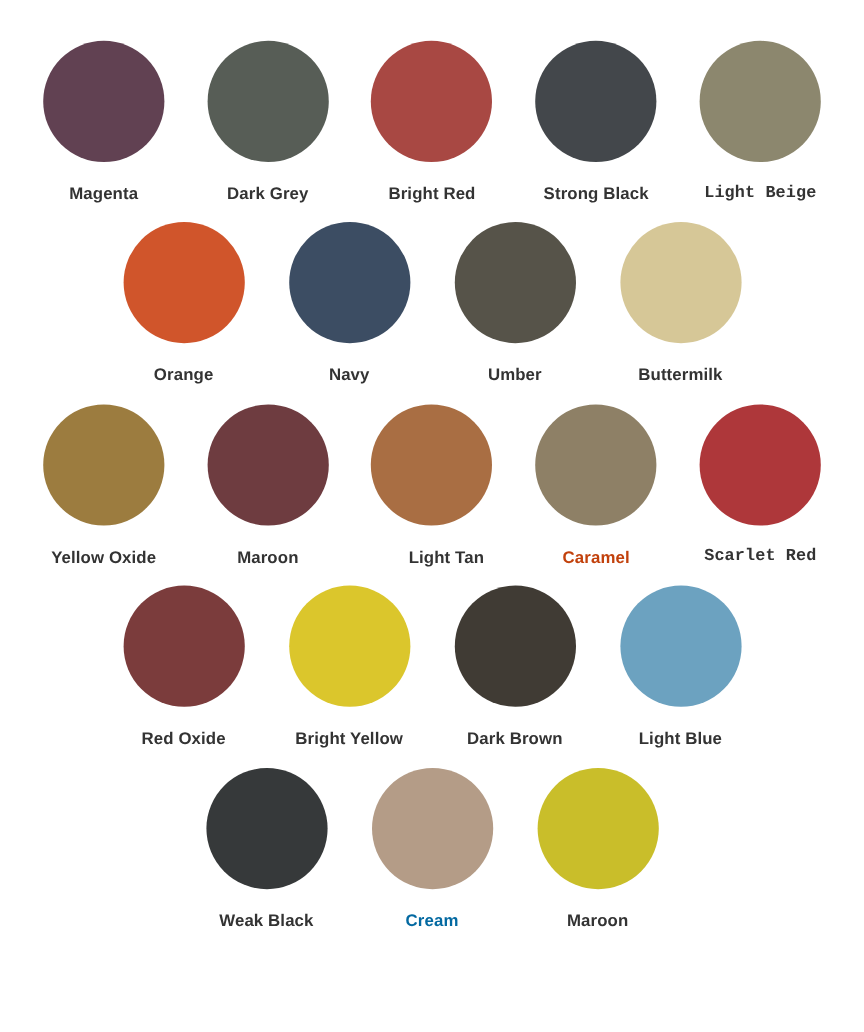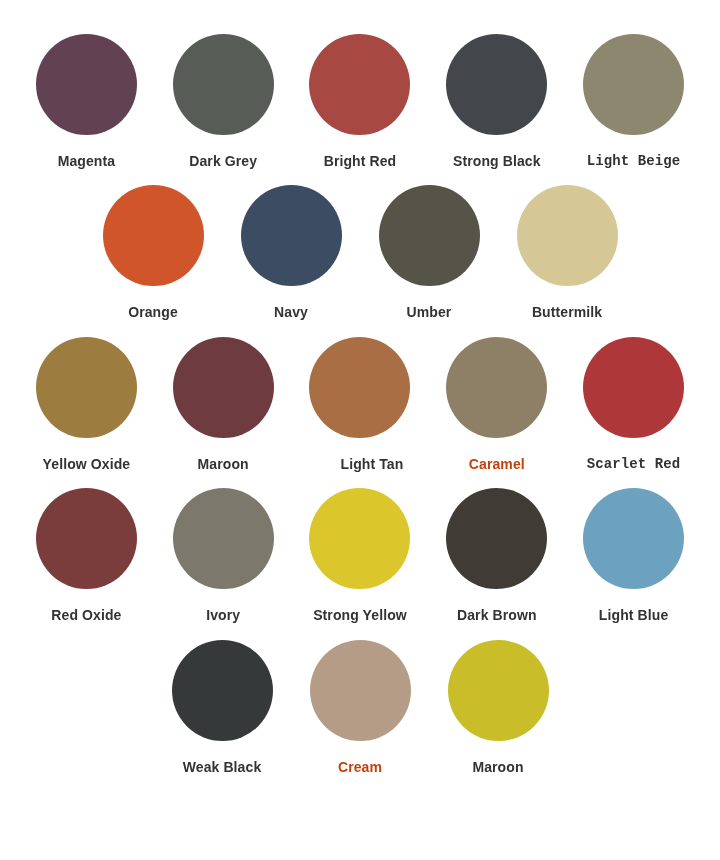--- a/index.html
+++ b/index.html
@@ -128,43 +128,39 @@
         <span class="swatch-disc" style="background: rgb(174, 55, 58);"></span>
         <span class="swatch-label" style="color: rgb(51, 51, 51); font-family: Liberation Mono, monospace;">Scarlet Red</span>
       </div>
     </div>
     <div class="swatch-row">
       <div class="swatch-cell">
         <span class="swatch-disc" style="background: rgb(123, 60, 60);"></span>
         <span class="swatch-label" style="color: rgb(51, 51, 51);">Red Oxide</span>
       </div>
       <div class="swatch-cell">
-        <span class="swatch-disc" style="background: rgb(124, 121, 108);"></span>
-        <span class="swatch-label" style="color: rgb(51, 51, 51);">Ivory</span>
-      </div>
-      <div class="swatch-cell">
         <span class="swatch-disc" style="background: rgb(219, 198, 44);"></span>
-        <span class="swatch-label" style="color: rgb(51, 51, 51);">Strong Yellow</span>
+        <span class="swatch-label" style="color: rgb(51, 51, 51);">Bright Yellow</span>
       </div>
       <div class="swatch-cell">
         <span class="swatch-disc" style="background: rgb(64, 59, 52);"></span>
         <span class="swatch-label" style="color: rgb(51, 51, 51);">Dark Brown</span>
       </div>
       <div class="swatch-cell">
         <span class="swatch-disc" style="background: rgb(108, 162, 192);"></span>
         <span class="swatch-label" style="color: rgb(51, 51, 51);">Light Blue</span>
       </div>
     </div>
     <div class="swatch-row last-row">
       <div class="swatch-cell">
         <span class="swatch-disc" style="background: rgb(54, 57, 58);"></span>
         <span class="swatch-label" style="color: rgb(51, 51, 51);">Weak Black</span>
       </div>
       <div class="swatch-cell">
         <span class="swatch-disc" style="background: rgb(180, 156, 135);"></span>
-        <span class="swatch-label" style="color: #c2410c;">Cream</span>
+        <span class="swatch-label" style="color: #0369a1;">Cream</span>
       </div>
       <div class="swatch-cell">
         <span class="swatch-disc" style="background: rgb(201, 190, 42);"></span>
         <span class="swatch-label" style="color: rgb(51, 51, 51);">Maroon</span>
       </div>
     </div>
   </div>
 
 </body></html>

